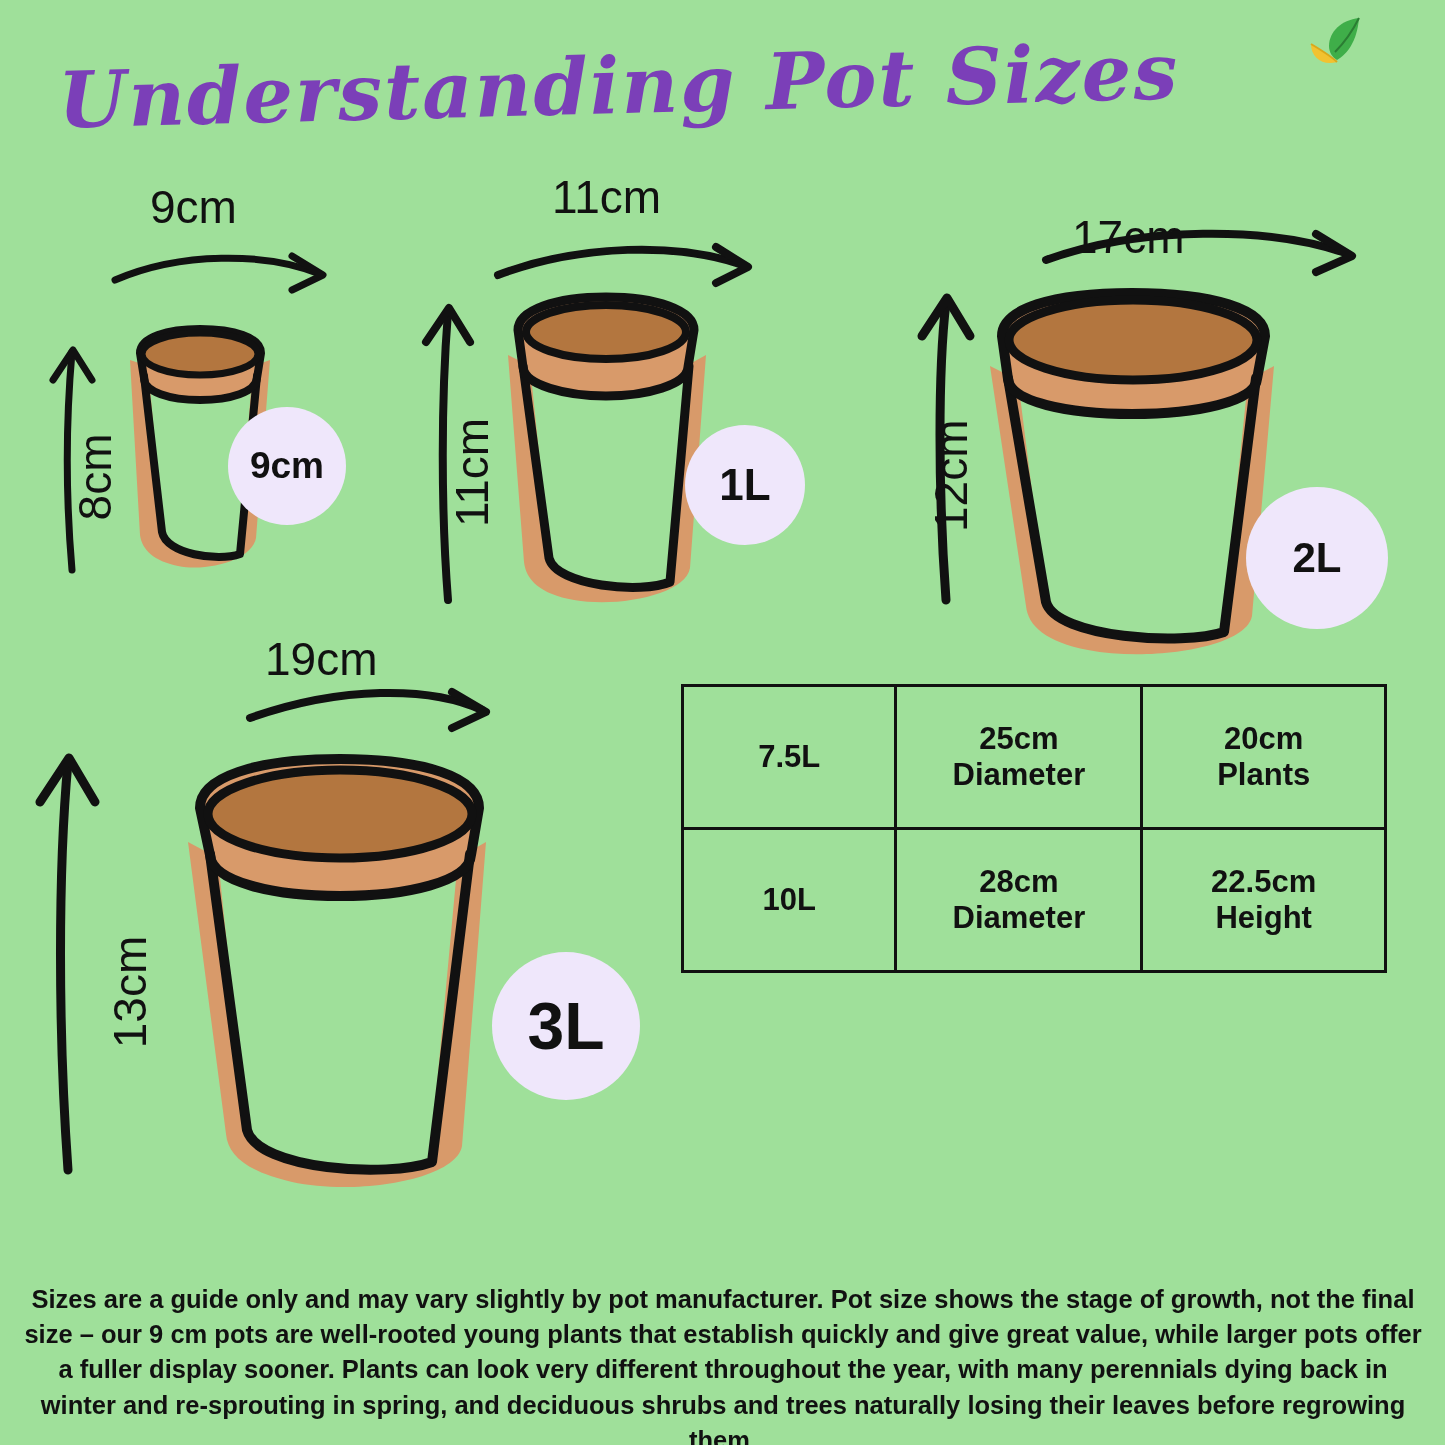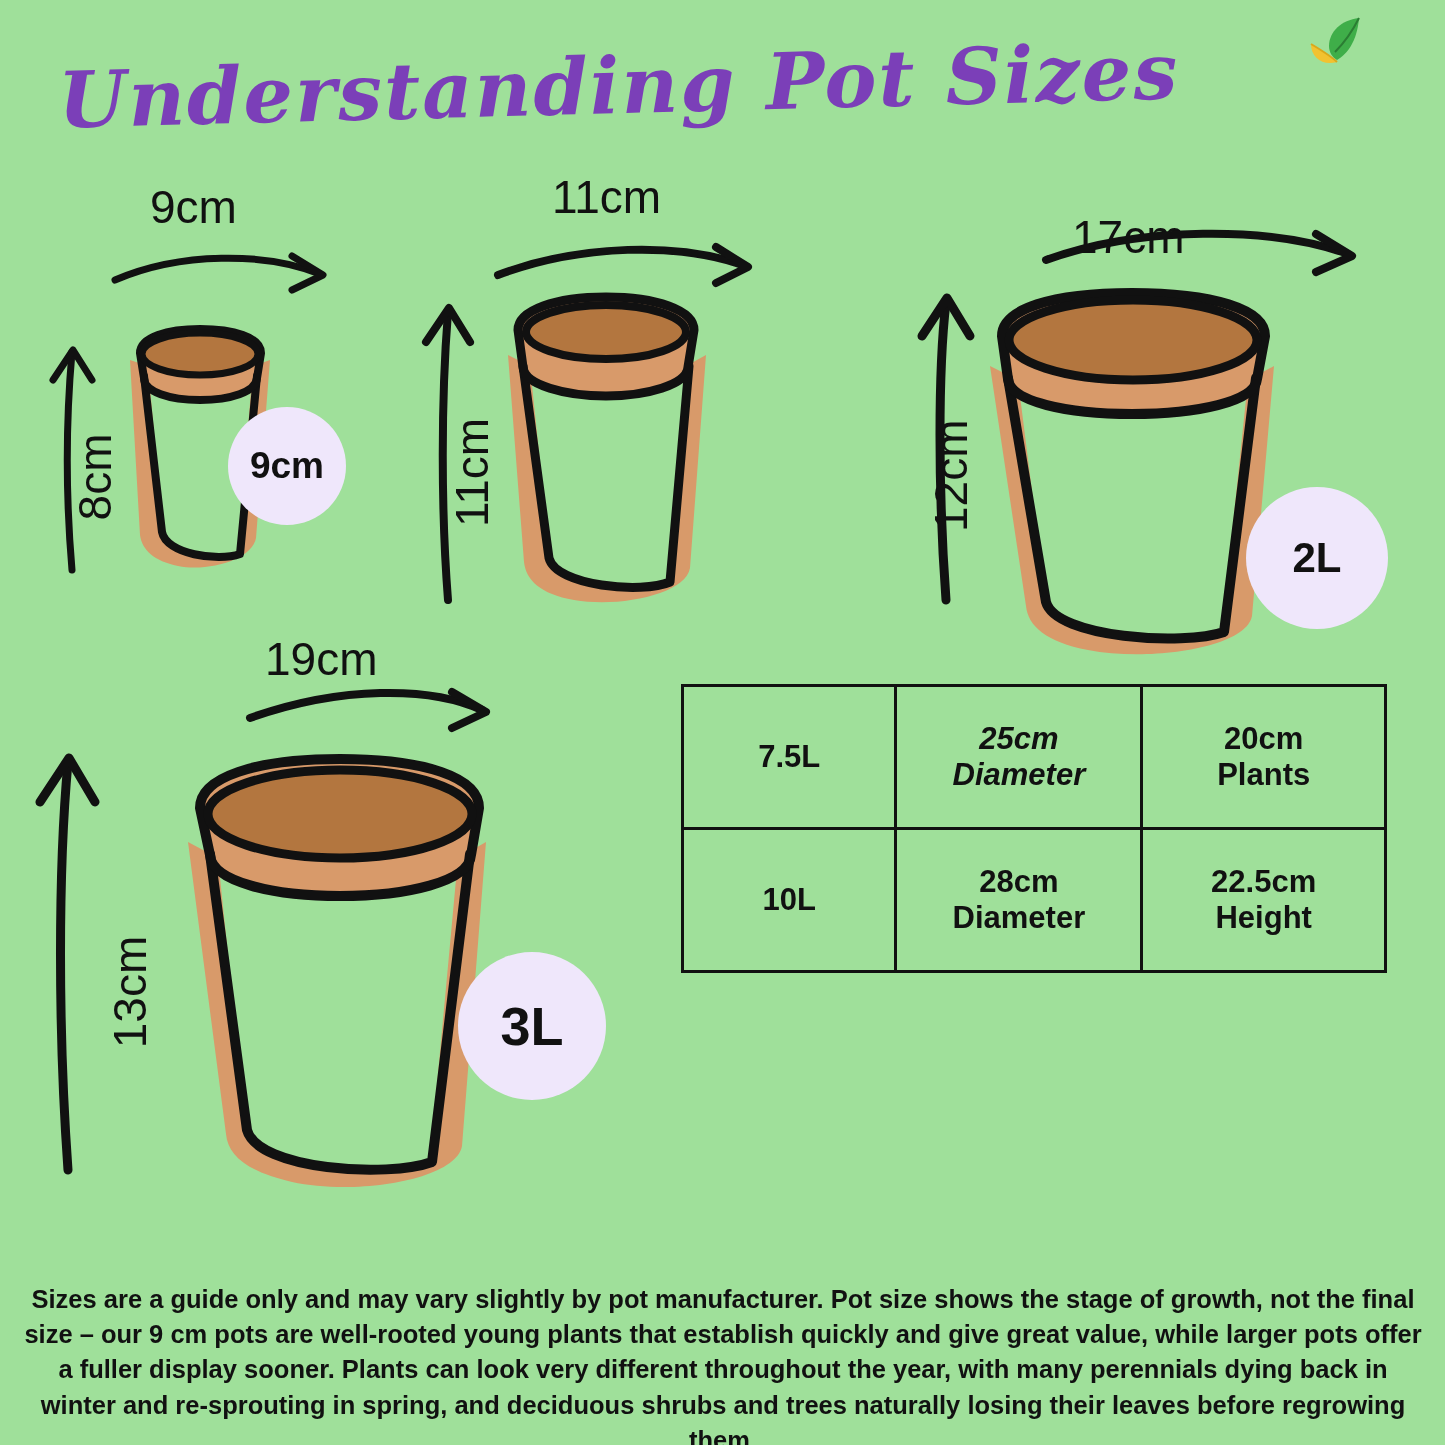--- a/index.html
+++ b/index.html
@@ -192,20 +192,21 @@
       <path d="M128 160 C128 140 166 128 216 128 C266 128 303 140 303 160 L297 196
                C296 214 256 224 216 224 C176 224 134 214 133 196 Z" fill="#d89a6a"></path>
       <ellipse cx="216" cy="162" rx="80" ry="27" fill="#b3763f"></ellipse>
 
       <path d="M133 196 L159 388 C166 416 252 424 280 412 L299 196" fill="none" stroke="#111" stroke-width="9" stroke-linecap="round" stroke-linejoin="round"></path>
       <path d="M128 160 C128 140 166 127 216 127 C266 127 304 140 304 160 L298 197
                C297 215 256 226 216 226 C176 226 134 215 133 197 Z" fill="none" stroke="#111" stroke-width="9" stroke-linejoin="round"></path>
       <ellipse cx="216" cy="162" rx="80" ry="27" fill="none" stroke="#111" stroke-width="8"></ellipse>
     </svg>
 
+    <div class="badge" style="left:295px; top:255px; width:120px; height:120px; font-size:44px;">1L</div>
   </div>
 
   <div class="pot-group" style="left:850px; top:150px; width:570px; height:520px;">
     <div class="dim-top" style="left:222px; top:28px;margin-top:32px;">17cm</div>
     <div class="dim-side" style="left:46px; top:300px; width:110px; text-align:center;">12cm</div>
 
     <svg width="570" height="520" viewBox="0 0 570 520" style="position:absolute; left:0; top:0;">
       <path d="M196 110 C290 76 420 76 498 104" fill="none" stroke="#111" stroke-width="8" stroke-linecap="round"></path>
       <path d="M466 84 L502 106 L466 122" fill="none" stroke="#111" stroke-width="8" stroke-linecap="round" stroke-linejoin="round"></path>
       <path d="M96 450 C88 340 88 220 96 152" fill="none" stroke="#111" stroke-width="9" stroke-linecap="round"></path>
@@ -241,28 +242,28 @@
       <path d="M200 198 C200 168 256 150 340 150 C424 150 478 168 478 198 L470 244
                C468 270 406 284 340 284 C274 284 212 270 210 244 Z" fill="#d89a6a"></path>
       <ellipse cx="340" cy="204" rx="132" ry="44" fill="#b3763f"></ellipse>
 
       <path d="M210 244 L247 520 C258 560 388 568 432 552 L470 244" fill="none" stroke="#111" stroke-width="10" stroke-linecap="round" stroke-linejoin="round"></path>
       <path d="M200 198 C200 167 256 149 340 149 C424 149 479 167 479 198 L471 245
                C469 272 406 286 340 286 C274 286 212 272 210 245 Z" fill="none" stroke="#111" stroke-width="10" stroke-linejoin="round"></path>
       <ellipse cx="340" cy="204" rx="132" ry="44" fill="none" stroke="#111" stroke-width="9"></ellipse>
     </svg>
 
-    <div class="badge" style="left:458px; top:342px; width:148px; height:148px; font-size:54px;">3L</div>
+    <div class="badge" style="left:492px; top:342px; width:148px; height:148px; font-size:66px;">3L</div>
   </div>
 
   <table class="size-table">
     <tbody>
       <tr>
         <td class="col-label">7.5L</td>
-        <td class="col-dia" style="white-space:pre-line;font-style:italic;">25cm
+        <td class="col-dia" style="white-space:pre-line;">25cm
 Diameter</td>
         <td class="col-h" style="white-space:pre-line;">20cm
 Plants</td>
       </tr>
       <tr>
         <td class="col-label">10L</td>
         <td class="col-dia" style="white-space:pre-line;">28cm
 Diameter</td>
         <td class="col-h" style="white-space:pre-line;">22.5cm
 Height</td>

